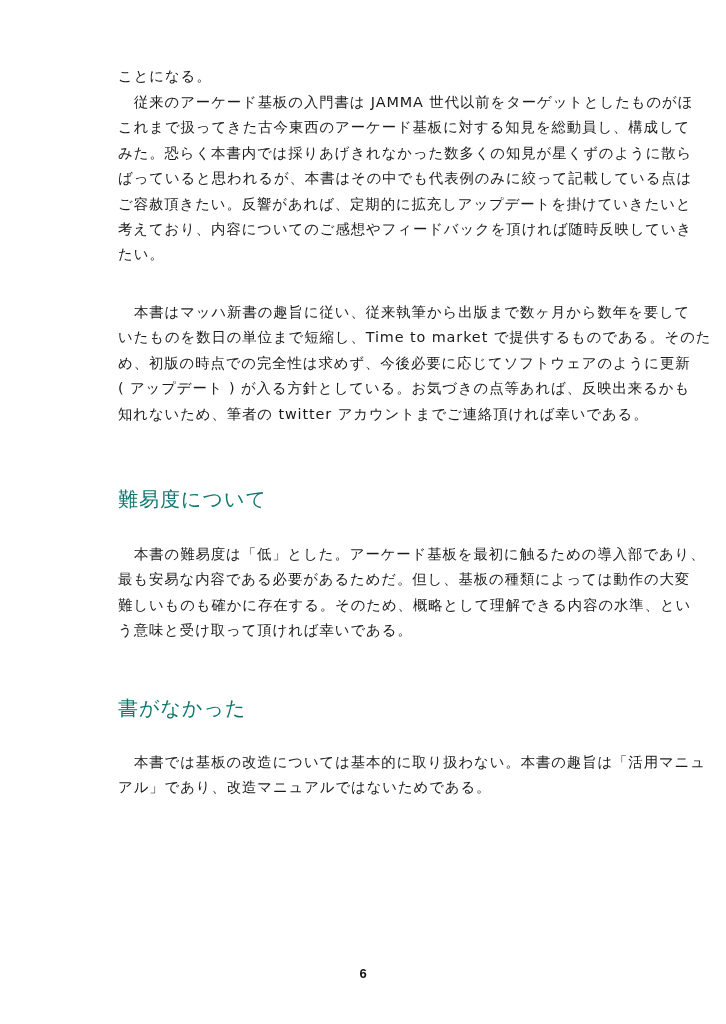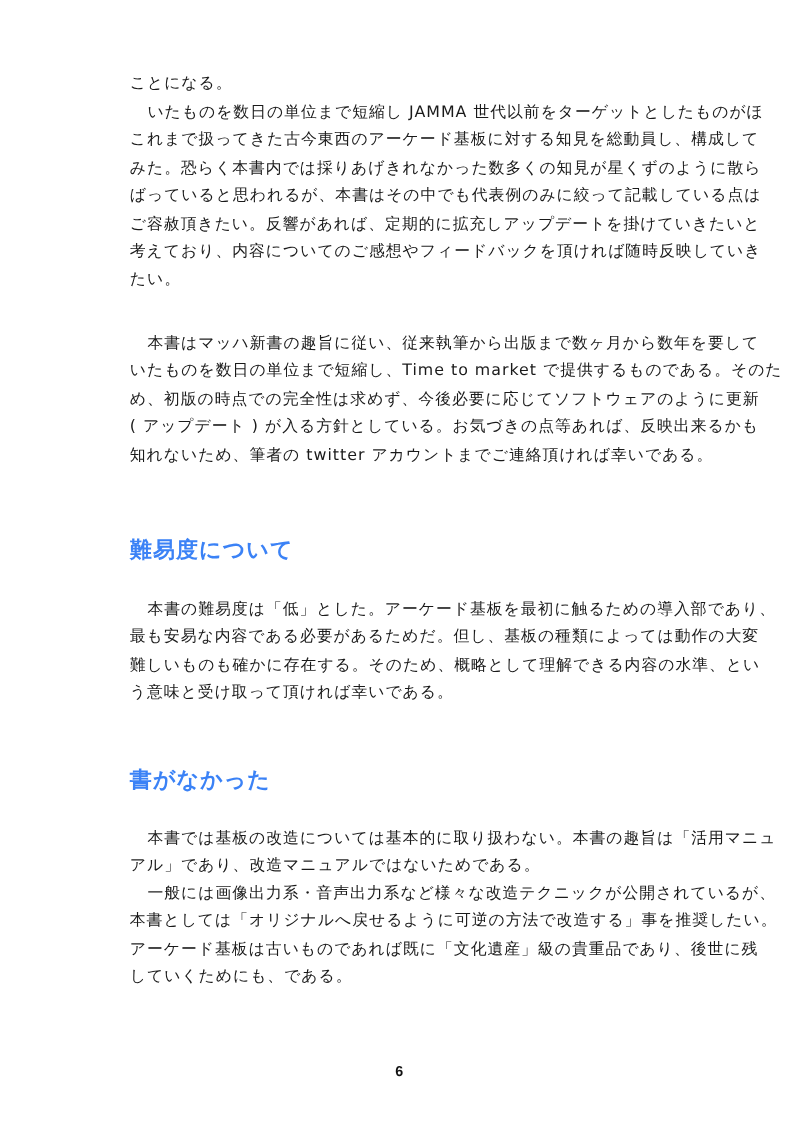--- a/index.html
+++ b/index.html
@@ -29,22 +29,22 @@
       letter-spacing: 0.9px;
       margin: 0;
       white-space: nowrap;
     }
     .line { display: block; height: 25.4px; }
     .indent { padding-left: 16px; }
     .heading {
       position: absolute;
       left: 118px;
       font-size: 20px;
-      font-weight: bold;
-      color: #3b82f6;
+      font-weight: normal;
+      color: #0f766e;
       letter-spacing: 1px;
       margin: 0;
     }
     .page-number {
       position: absolute;
       left: 0;
       width: 726px;
       top: 966px;
       text-align: center;
       font-family: "Liberation Sans", sans-serif;
@@ -56,21 +56,21 @@
 </head>
 <body>
 
 <div class="page">
 
   <p class="para" style="top:64px;">
     <span class="line">ことになる。</span>
   </p>
 
   <p class="para" style="top:90px;">
-    <span class="line indent">いたものを数日の単位まで短縮し JAMMA 世代以前をターゲットとしたものがほ</span>
+    <span class="line indent">従来のアーケード基板の入門書は JAMMA 世代以前をターゲットとしたものがほ</span>
     <span class="line">これまで扱ってきた古今東西のアーケード基板に対する知見を総動員し、構成して</span>
     <span class="line">みた。恐らく本書内では採りあげきれなかった数多くの知見が星くずのように散ら</span>
     <span class="line">ばっていると思われるが、本書はその中でも代表例のみに絞って記載している点は</span>
     <span class="line">ご容赦頂きたい。反響があれば、定期的に拡充しアップデートを掛けていきたいと</span>
     <span class="line">考えており、内容についてのご感想やフィードバックを頂ければ随時反映していき</span>
     <span class="line">たい。</span>
   </p>
 
   <p class="para" style="top:300px;">
     <span class="line indent">本書はマッハ新書の趣旨に従い、従来執筆から出版まで数ヶ月から数年を要して</span>
@@ -86,21 +86,15 @@
     <span class="line">最も安易な内容である必要があるためだ。但し、基板の種類によっては動作の大変</span>
     <span class="line">難しいものも確かに存在する。そのため、概略として理解できる内容の水準、とい</span>
     <span class="line">う意味と受け取って頂ければ幸いである。</span>
   </p>
 
   <h2 class="heading" style="top:695px;">書がなかった</h2>
   <p class="para" style="top:750px;">
     <span class="line indent">本書では基板の改造については基本的に取り扱わない。本書の趣旨は「活用マニュ</span>
     <span class="line">アル」であり、改造マニュアルではないためである。</span>
   </p>
-  <p class="para" style="top:800px;">
-    <span class="line indent">一般には画像出力系・音声出力系など様々な改造テクニックが公開されているが、</span>
-    <span class="line">本書としては「オリジナルへ戻せるように可逆の方法で改造する」事を推奨したい。</span>
-    <span class="line">アーケード基板は古いものであれば既に「文化遺産」級の貴重品であり、後世に残</span>
-    <span class="line">していくためにも、である。</span>
-  </p>
 
   <div class="page-number">6</div>
 </div>
 
 </body></html>

